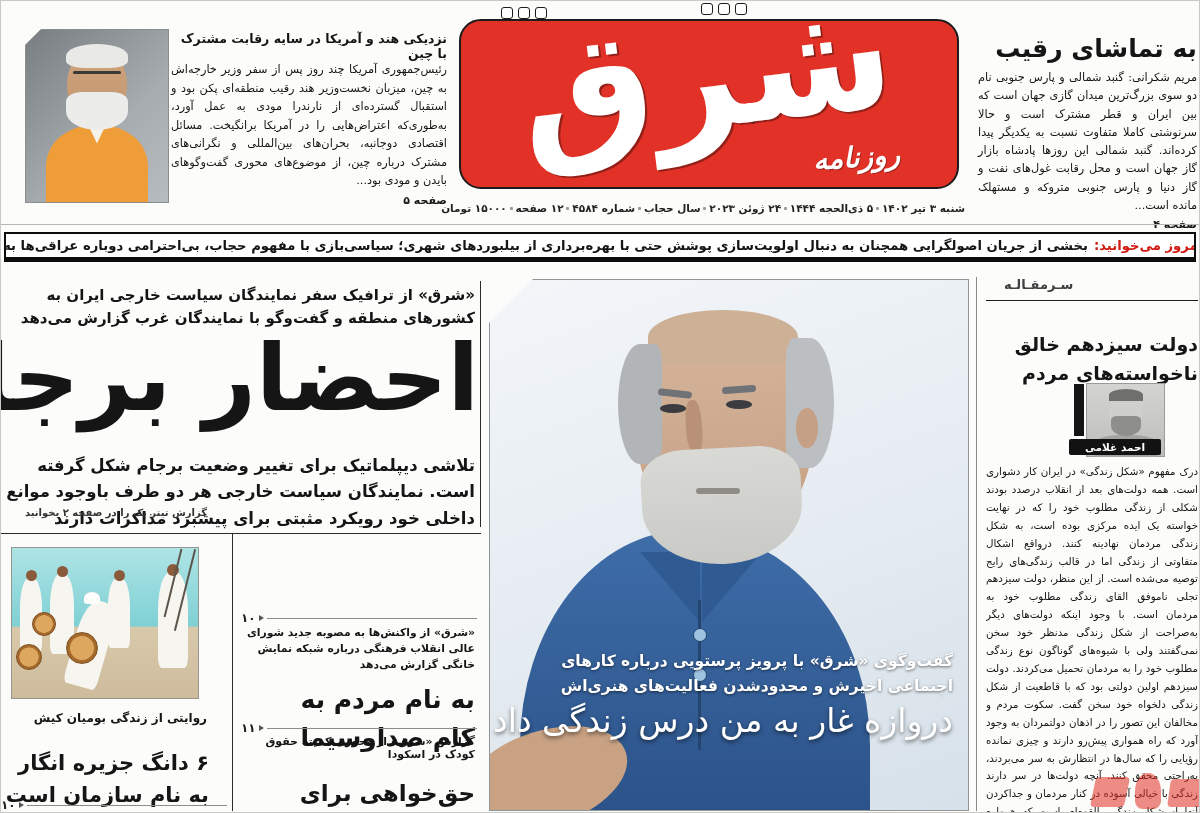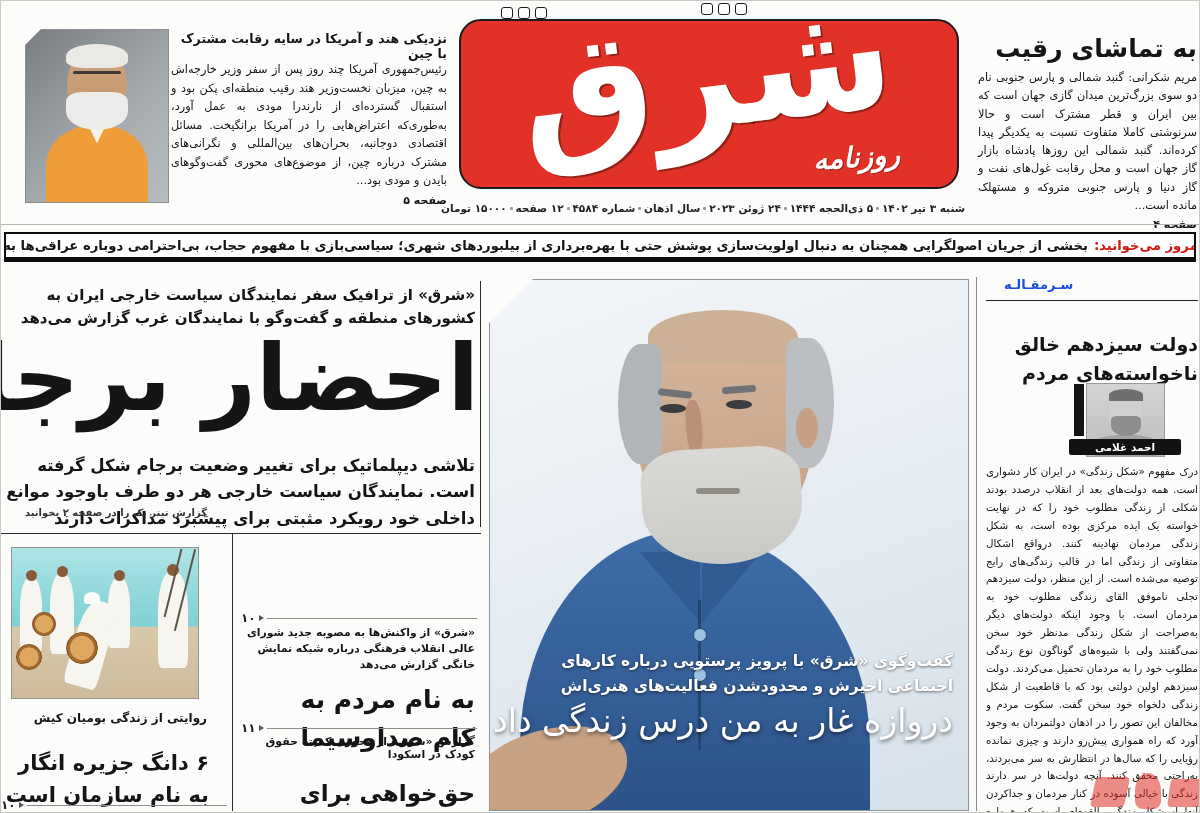--- a/index.html
+++ b/index.html
@@ -129,38 +129,38 @@
   .pc .nose{position:absolute;left:196px;top:120px;width:16px;height:54px;
     background:#b99176;border-radius:40%;transform:rotate(-4deg);}
   .pc .ear{position:absolute;left:306px;top:128px;width:22px;height:40px;background:#c5a084;border-radius:50%;}
   .iv-kicker{left:504px;top:648px;width:448px;color:#fff;font-size:15.5px;font-weight:bold;
     text-align:right;line-height:1.6;text-shadow:0 1px 3px rgba(0,0,0,.55);}
   .iv-head{left:504px;top:700px;width:448px;color:#fff;font-size:33px;font-weight:400;
     text-align:right;white-space:nowrap;text-shadow:0 2px 4px rgba(0,0,0,.55);}
   .iv-pref{left:504px;top:762px;width:448px;color:#fff;font-size:12px;font-weight:bold;
     text-align:right;text-shadow:0 1px 2px rgba(0,0,0,.6);}
   
-  .ed-label{left:985px;top:276px;width:212px;color:#1d4ed8;font-size:13px;
+  .ed-label{left:985px;top:276px;width:212px;color:#404040;font-size:13px;
     font-weight:bold;text-align:left;padding-left:18px;box-sizing:border-box;}
   .ed-label-rule{left:985px;top:299px;width:212px;border-top:1.5px solid #1e1e1e;}
   .ed-head{left:985px;top:310px;width:212px;font-size:19px;font-weight:900;
     text-align:right;line-height:1.55;}
   .ed-photo{left:1085px;top:382px;width:77px;height:72px;
     background:linear-gradient(#d4d4d2,#bdbdbb);border:1px solid #9a9a98;}
   .ed-photo .bar{position:absolute;left:-13px;top:0;width:10px;height:52px;background:#141414;}
   .ed-photo .ehead{position:absolute;left:22px;top:8px;width:34px;height:40px;
     background:#cfcfcd;border-radius:48%;}
   .ed-photo .ehair{position:absolute;left:22px;top:5px;width:34px;height:12px;
     background:#6f6f6d;border-radius:50% 50% 0 0;}
   .ed-photo .ebeard{position:absolute;left:24px;top:32px;width:30px;height:20px;
     background:#8e8e8c;border-radius:20% 20% 50% 50%;}
   .ed-photo .etorso{position:absolute;left:8px;bottom:-1px;width:62px;height:22px;
     background:#a3a3a1;border-radius:40% 40% 0 0;}
   .ed-tag{left:1068px;top:438px;background:#121212;color:#fff;font-size:10.5px;
-    font-weight:bold;padding:2px 26px;border-radius:2px;}
+    font-weight:bold;padding:2px 16px;border-radius:2px;}
   .ed-body{left:985px;top:462px;width:212px;height:349px;font-size:10.3px;
     line-height:1.74;text-align:justify;overflow:hidden;}
   .watermark{left:1092px;top:772px;width:120px;height:40px;opacity:.55;}
   .watermark i{position:absolute;background:#e23227;border-radius:4px;}
   .watermark i:nth-child(1){left:0;top:4px;width:34px;height:30px;transform:skewX(-12deg);}
   .watermark i:nth-child(2){left:42px;top:0;width:26px;height:36px;border-radius:50% 50% 8px 8px;}
   .watermark i:nth-child(3){left:76px;top:6px;width:44px;height:28px;transform:skewX(-8deg);}
 </style>
 </head>
 <body>
@@ -196,21 +196,21 @@
   <div class="abs logo">شرق</div>
   <div class="abs masthead-tagline">روزنامه</div>
 
   <div class="abs dateline">
     <span>شنبه ۳ تیر ۱۴۰۲</span>
       <span class="sep"></span>
     <span>۵ ذی‌الحجه ۱۴۴۴</span>
       <span class="sep"></span>
     <span>۲۴ ژوئن ۲۰۲۳</span>
       <span class="sep"></span>
-    <span>سال اذهان</span>
+    <span>سال حجاب</span>
       <span class="sep"></span>
     <span>شماره ۴۵۸۴</span>
       <span class="sep"></span>
     <span>۱۲ صفحه</span>
       <span class="sep"></span>
     <span>۱۵۰۰۰ تومان</span>
   </div>
 
   <article class="abs tr-art">
     <h2>به تماشای رقیب</h2>

